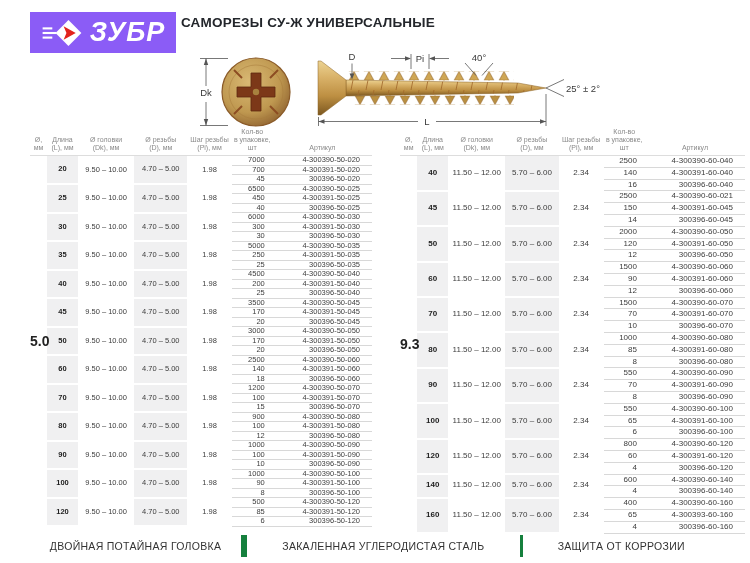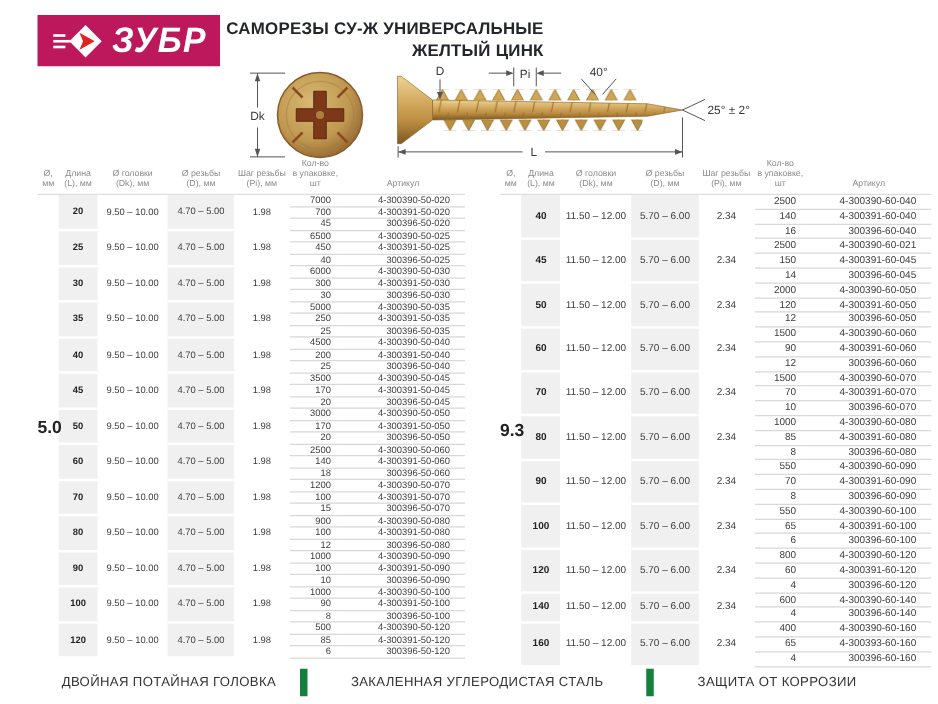--- a/index.html
+++ b/index.html
@@ -1,21 +1,21 @@
 <!DOCTYPE html>
 <html><head>
 <meta charset="utf-8">
 <style>
   html,body{margin:0;padding:0;}
   body{width:750px;height:563px;background:#fff;position:relative;overflow:hidden;
        font-family:"Liberation Sans",sans-serif;}
   .page{position:absolute;inset:0;}
 
   
-  .logo{position:absolute;left:30px;top:12px;width:146px;height:41px;background:#be185d;
+  .logo{position:absolute;left:30px;top:12px;width:146px;height:41px;background:#8b5cf6;
         display:flex;align-items:center;justify-content:center;gap:7px;box-sizing:border-box;}
   .logo-text{color:#fff;font-weight:bold;font-style:italic;font-size:27px;letter-spacing:1px;
              transform:scaleY(1.05);line-height:1;}
   .title{position:absolute;left:181px;top:14px;font-weight:bold;font-size:13.5px;
          line-height:17.5px;color:#23262b;letter-spacing:.2px;text-align:right;}
 
   
   .diagram{position:absolute;left:178px;top:50px;width:430px;height:80px;}
   .dl{stroke:#555;stroke-width:.8;fill:none;}
   .dim-arrow{fill:#555;}
@@ -37,41 +37,40 @@
   .spec-table td.qty{text-align:right;padding-right:8px;border-bottom:1px solid #d8d8d8;}
   .spec-table td.art{text-align:right;padding-right:12px;border-bottom:1px solid #d8d8d8;}
 
   
   .features{position:absolute;left:30px;top:533px;width:690px;height:26px;
             display:flex;align-items:center;}
   .feat{display:flex;align-items:center;justify-content:center;height:22px;
         font-weight:normal;font-size:10.5px;color:#333;letter-spacing:.3px;}
   .feat:nth-child(1){width:31%;}
   .feat:nth-child(2){width:40%;border-left:6px solid #15803d;}
-  .feat:nth-child(3){width:29%;border-left:6px solid #15803d;}
+  .feat:nth-child(3){width:29%;border-left:3px solid #15803d;}
 </style>
 </head>
 <body>
 
 <div class="page">
 
   <div class="logo">
     <svg width="42" height="30" viewBox="0 0 52 36">
       <rect x="2" y="11" width="12" height="2.6" fill="#fff"></rect>
       <rect x="2" y="16.7" width="17" height="2.6" fill="#fff"></rect>
       <rect x="2" y="22.4" width="12" height="2.6" fill="#fff"></rect>
       <polygon points="34,2 50,18 34,34 18,18" fill="#fff"></polygon>
       <polygon points="28,9.5 43,18 28,26.5 31.5,18" fill="#E2231D"></polygon>
     </svg>
     <span class="logo-text">ЗУБР</span>
   </div>
 
   <div class="title">
     <div>САМОРЕЗЫ СУ-Ж УНИВЕРСАЛЬНЫЕ</div>
-    <div>ЖЕЛТЫЙ ЦИНК</div>
   </div>
 
   <div class="diagram">
     <svg width="430" height="80" viewBox="0 0 430 80">
       <defs>
         <radialGradient id="goldR" cx="0.4" cy="0.35" r="0.75">
           <stop offset="0" stop-color="#d9b974"></stop>
             <stop offset="0.6" stop-color="#bf9850"></stop>
             <stop offset="1" stop-color="#8a5c2c"></stop>
         </radialGradient>

